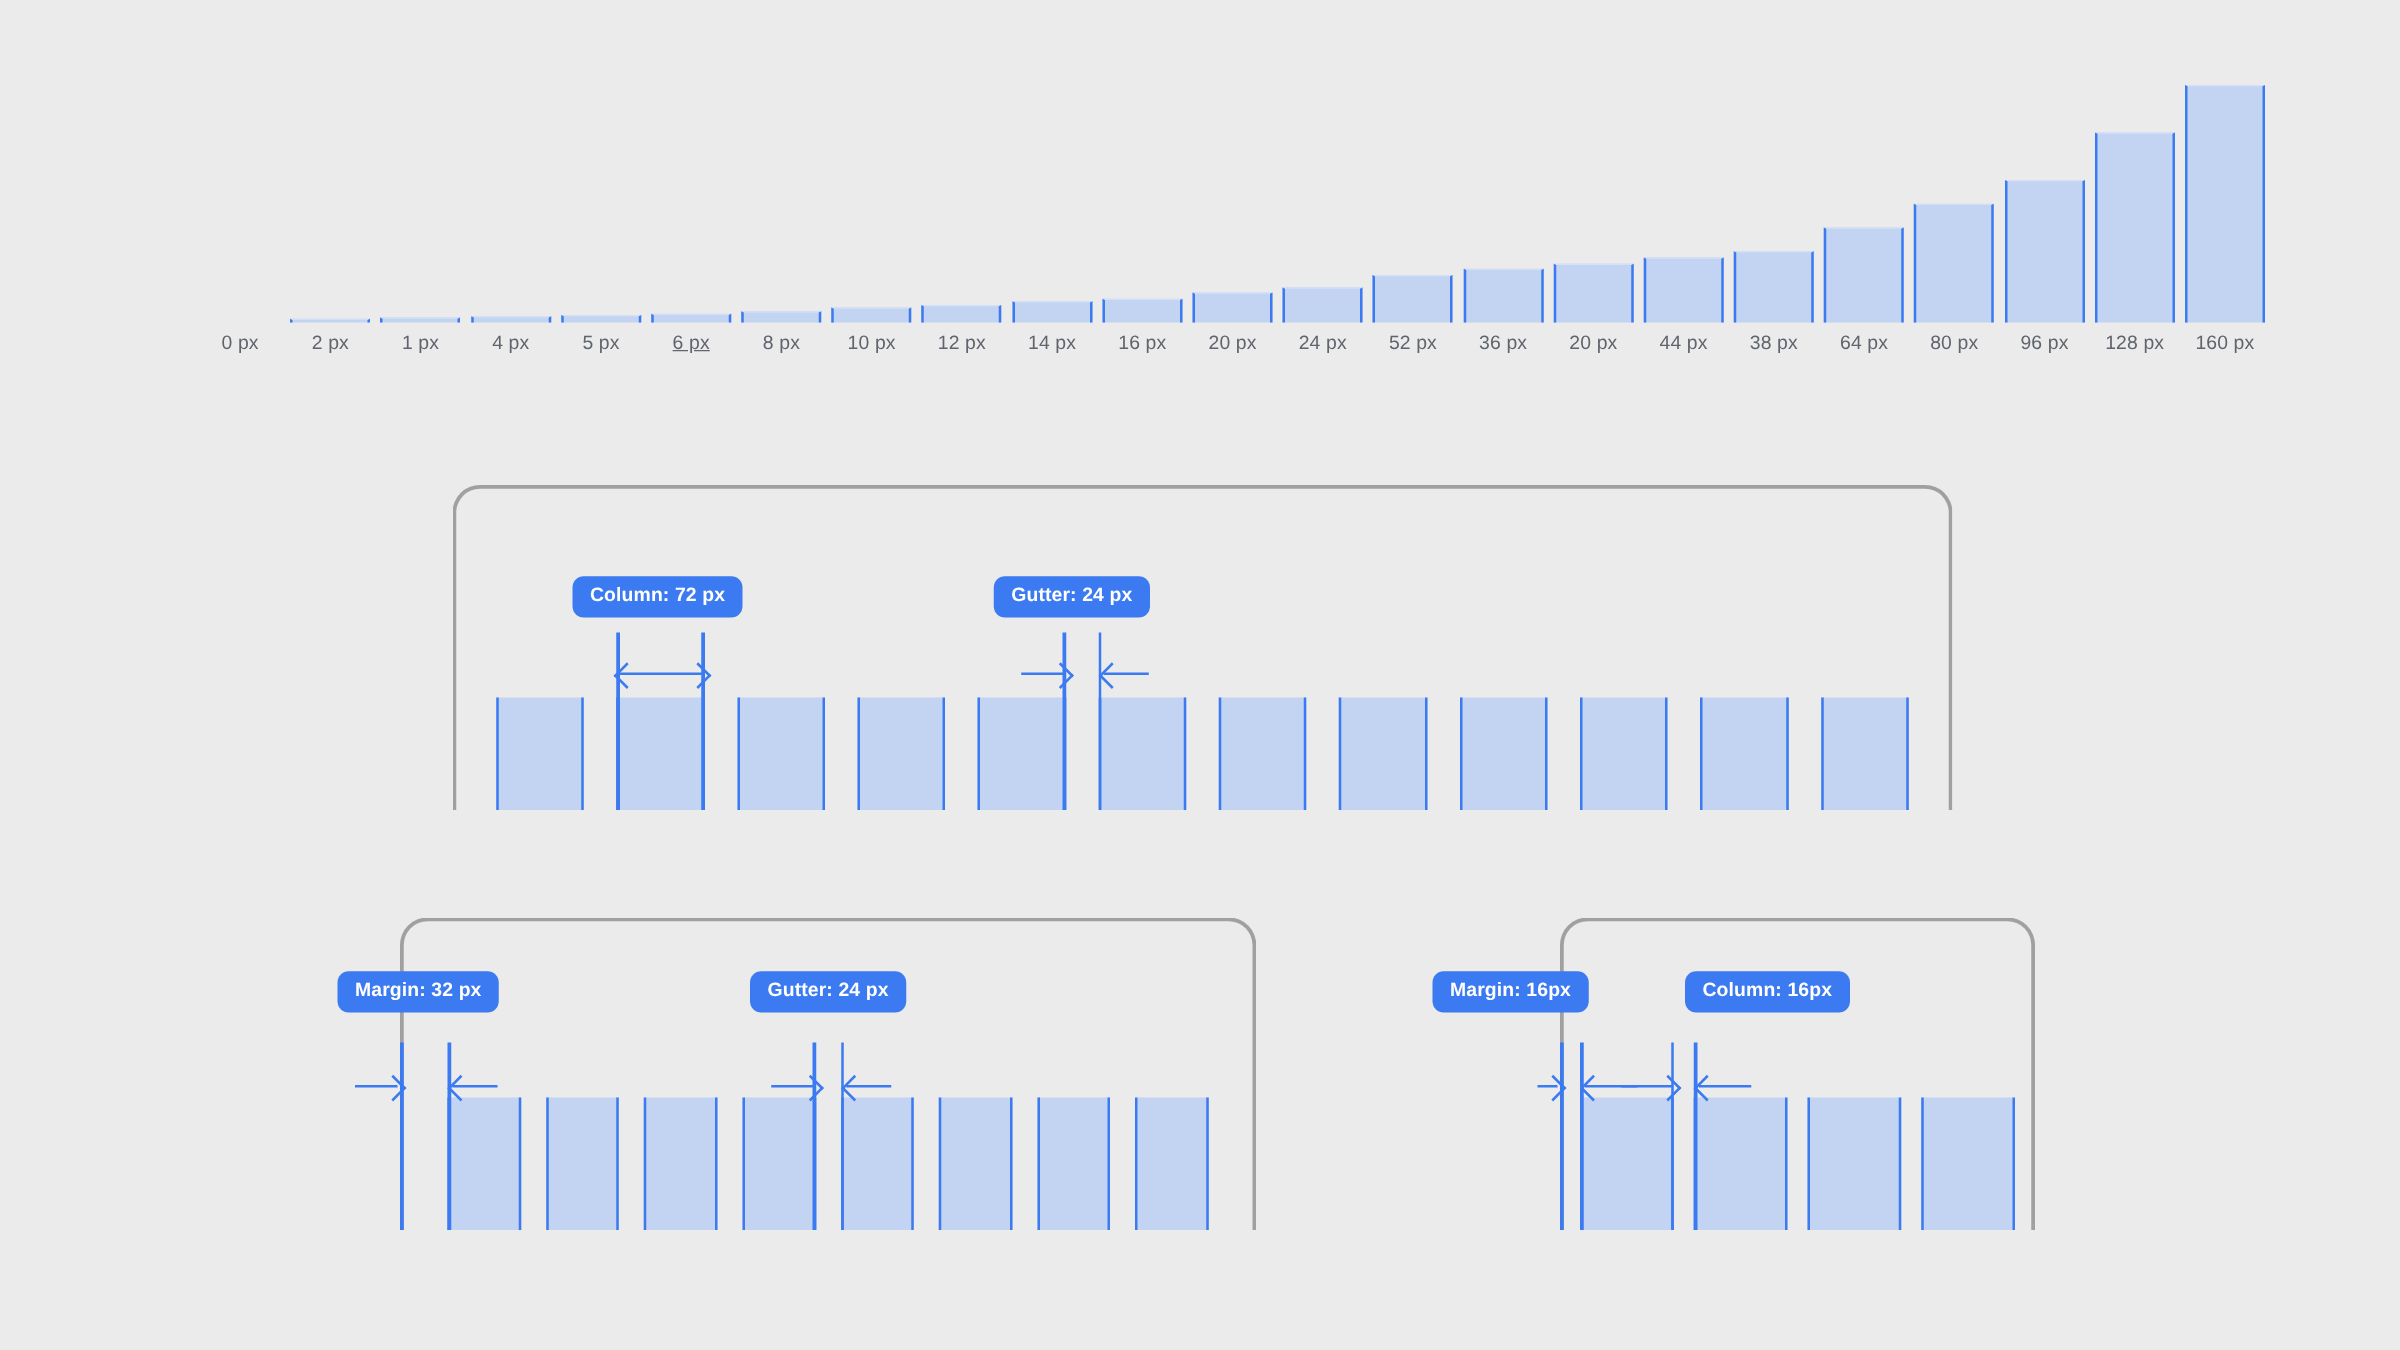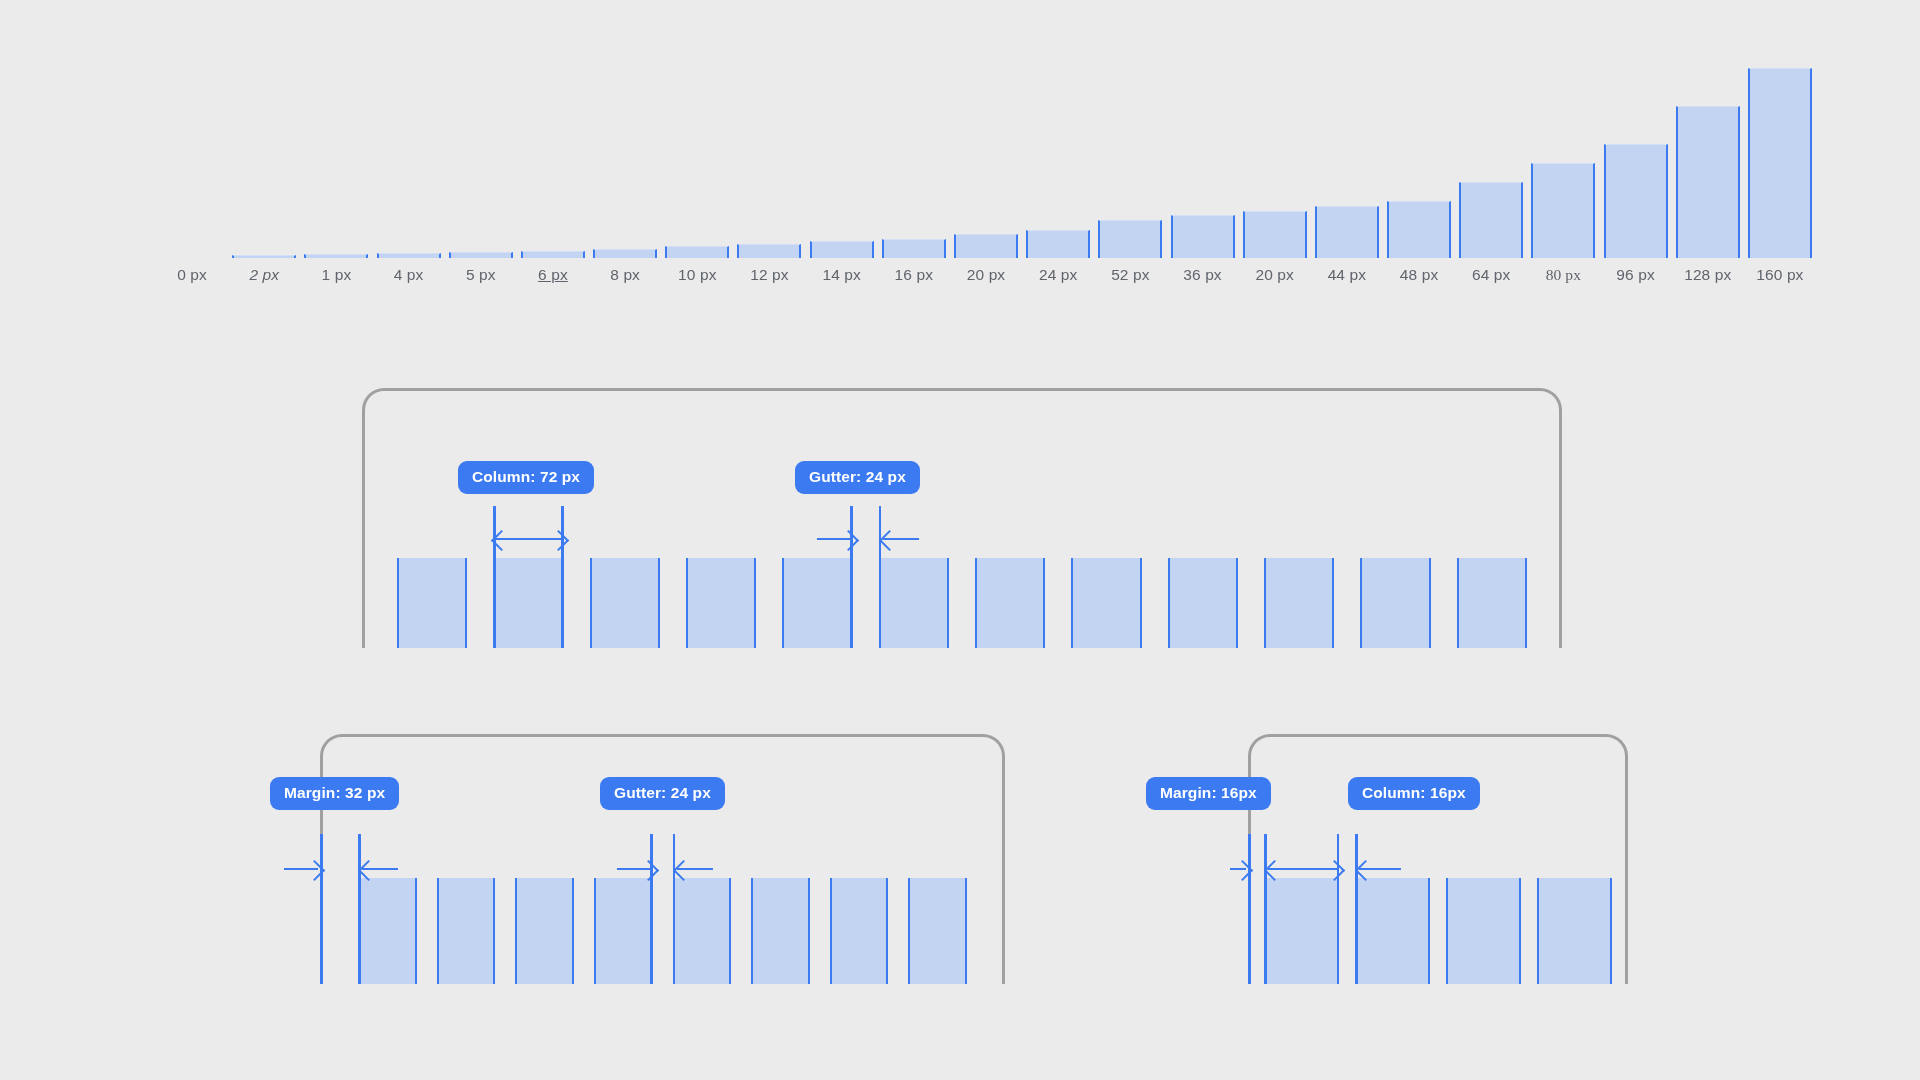--- a/index.html
+++ b/index.html
@@ -123,21 +123,21 @@
 
 <div class="canvas">
 
   <div id="spacing-scale">
     <div class="scale-track" id="scale-track">
         <div class="scale-item" style="left: 4.08696px; width: 64px; height: 190px;"></div>
         <div class="scale-label" style="left: -13.913px; width: 100px;">0 px</div>
         <div class="scale-item" style="left: 76.2609px; width: 64px; height: 190px;">
           <div class="scale-bar" style="width: 64px; height: 3px;"></div>
         </div>
-        <div class="scale-label" style="left: 58.2609px; width: 100px; font-style: italic;">2 px</div>
+        <div class="scale-label" style="left: 58.2609px; width: 100px;">2 px</div>
         <div class="scale-item" style="left: 148.435px; width: 64px; height: 190px;">
           <div class="scale-bar" style="width: 64px; height: 3.5625px;"></div>
         </div>
         <div class="scale-label" style="left: 130.435px; width: 100px;">1 px</div>
         <div class="scale-item" style="left: 220.609px; width: 64px; height: 190px;">
           <div class="scale-bar" style="width: 64px; height: 4.75px;"></div>
         </div>
         <div class="scale-label" style="left: 202.609px; width: 100px;">4 px</div>
         <div class="scale-item" style="left: 292.783px; width: 64px; height: 190px;">
           <div class="scale-bar" style="width: 64px; height: 5.9375px;"></div>
@@ -187,29 +187,29 @@
           <div class="scale-bar" style="width: 64px; height: 47.5px;"></div>
         </div>
         <div class="scale-label" style="left: 1068.7px; width: 100px;">20 px</div>
         <div class="scale-item" style="left: 1158.87px; width: 64px; height: 190px;">
           <div class="scale-bar" style="width: 64px; height: 52.25px;"></div>
         </div>
         <div class="scale-label" style="left: 1140.87px; width: 100px;">44 px</div>
         <div class="scale-item" style="left: 1231.04px; width: 64px; height: 190px;">
           <div class="scale-bar" style="width: 64px; height: 57px;"></div>
         </div>
-        <div class="scale-label" style="left: 1213.04px; width: 100px;">48 px</div>
+        <div class="scale-label" style="left: 1213.04px; width: 100px;">38 px</div>
         <div class="scale-item" style="left: 1303.22px; width: 64px; height: 190px;">
           <div class="scale-bar" style="width: 64px; height: 76px;"></div>
         </div>
         <div class="scale-label" style="left: 1285.22px; width: 100px;">64 px</div>
         <div class="scale-item" style="left: 1375.39px; width: 64px; height: 190px;">
           <div class="scale-bar" style="width: 64px; height: 95px;"></div>
         </div>
-        <div class="scale-label" style="left: 1357.39px; width: 100px; font-family: Liberation Serif, serif;">80 px</div>
+        <div class="scale-label" style="left: 1357.39px; width: 100px;">80 px</div>
         <div class="scale-item" style="left: 1447.57px; width: 64px; height: 190px;">
           <div class="scale-bar" style="width: 64px; height: 114px;"></div>
         </div>
         <div class="scale-label" style="left: 1429.57px; width: 100px;">96 px</div>
         <div class="scale-item" style="left: 1519.74px; width: 64px; height: 190px;">
           <div class="scale-bar" style="width: 64px; height: 152px;"></div>
         </div>
         <div class="scale-label" style="left: 1501.74px; width: 100px;">128 px</div>
         <div class="scale-item" style="left: 1591.91px; width: 64px; height: 190px;">
           <div class="scale-bar" style="width: 64px; height: 190px;"></div>

